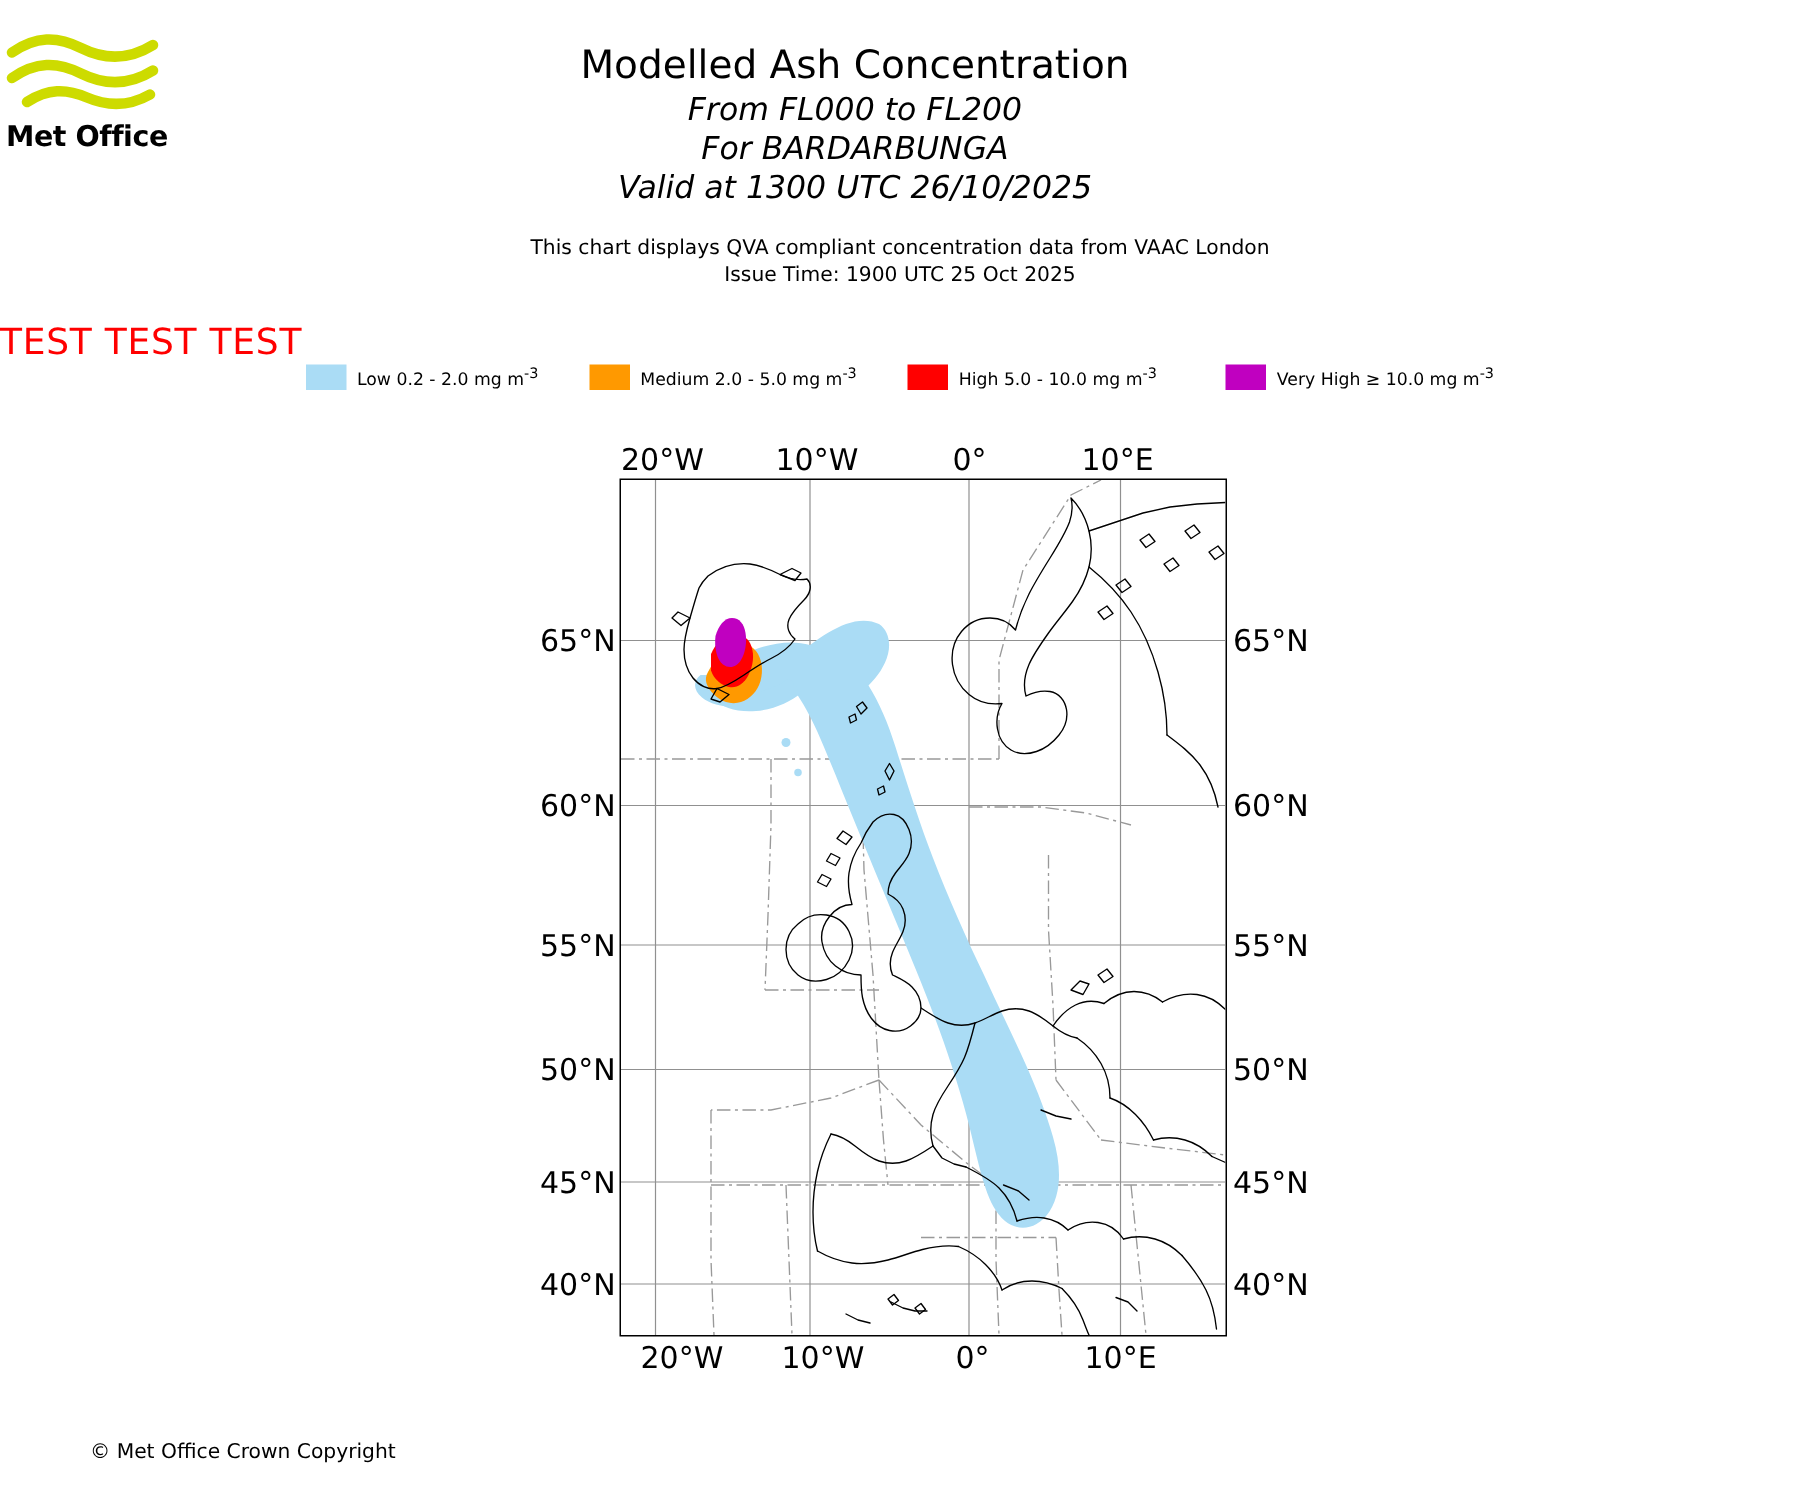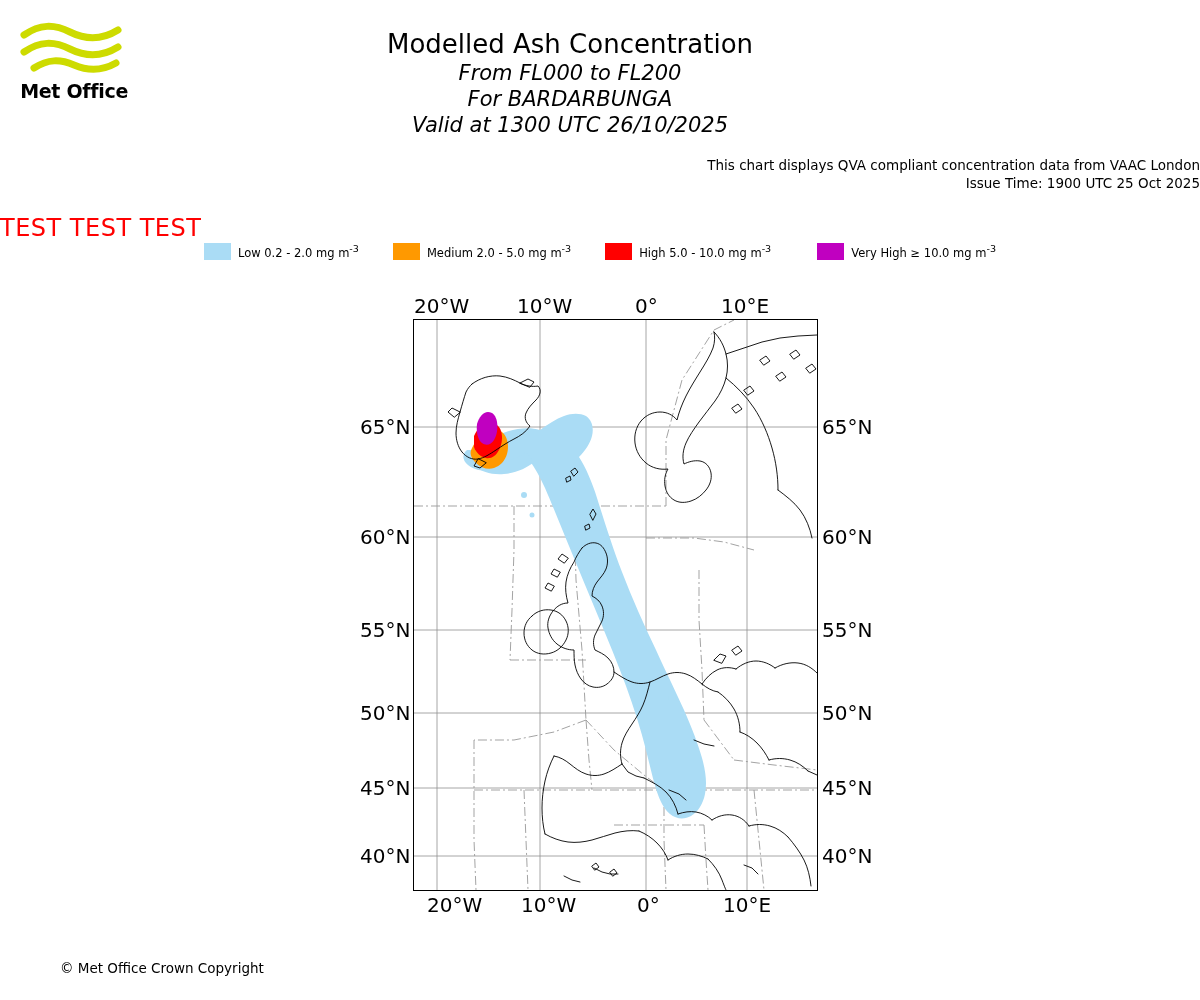--- a/index.html
+++ b/index.html
@@ -12,25 +12,24 @@
     height: 1000px;
     position: relative;
     font-family: "DejaVu Sans", sans-serif;
     color: #000000;
     overflow: hidden;
   }
 
   
   #logo {
     position: absolute;
-    left: 20px;
+    left: 4px;
     top: 22px;
     width: 108px;
     height: 92px;
-    text-align: right;
   }
   #logo-waves { display:block; }
   #logo-text {
     font-family: "DejaVu Sans", sans-serif;
     font-weight: bold;
     font-size: 19px;
     letter-spacing: -0.3px;
     color: #000;
     margin-top: 2px;
   }
@@ -53,21 +52,21 @@
     line-height: 26px;
     font-weight: normal;
     font-style: italic;
   }
 
   #notes-block {
     position: absolute;
     left: 0;
     top: 156px;
     width: 1200px;
-    text-align: right;
+    text-align: center;
   }
   .note-line {
     font-size: 13.5px;
     line-height: 18px;
   }
 
   #test-banner {
     position: absolute;
     left: 0;
     top: 214px;

